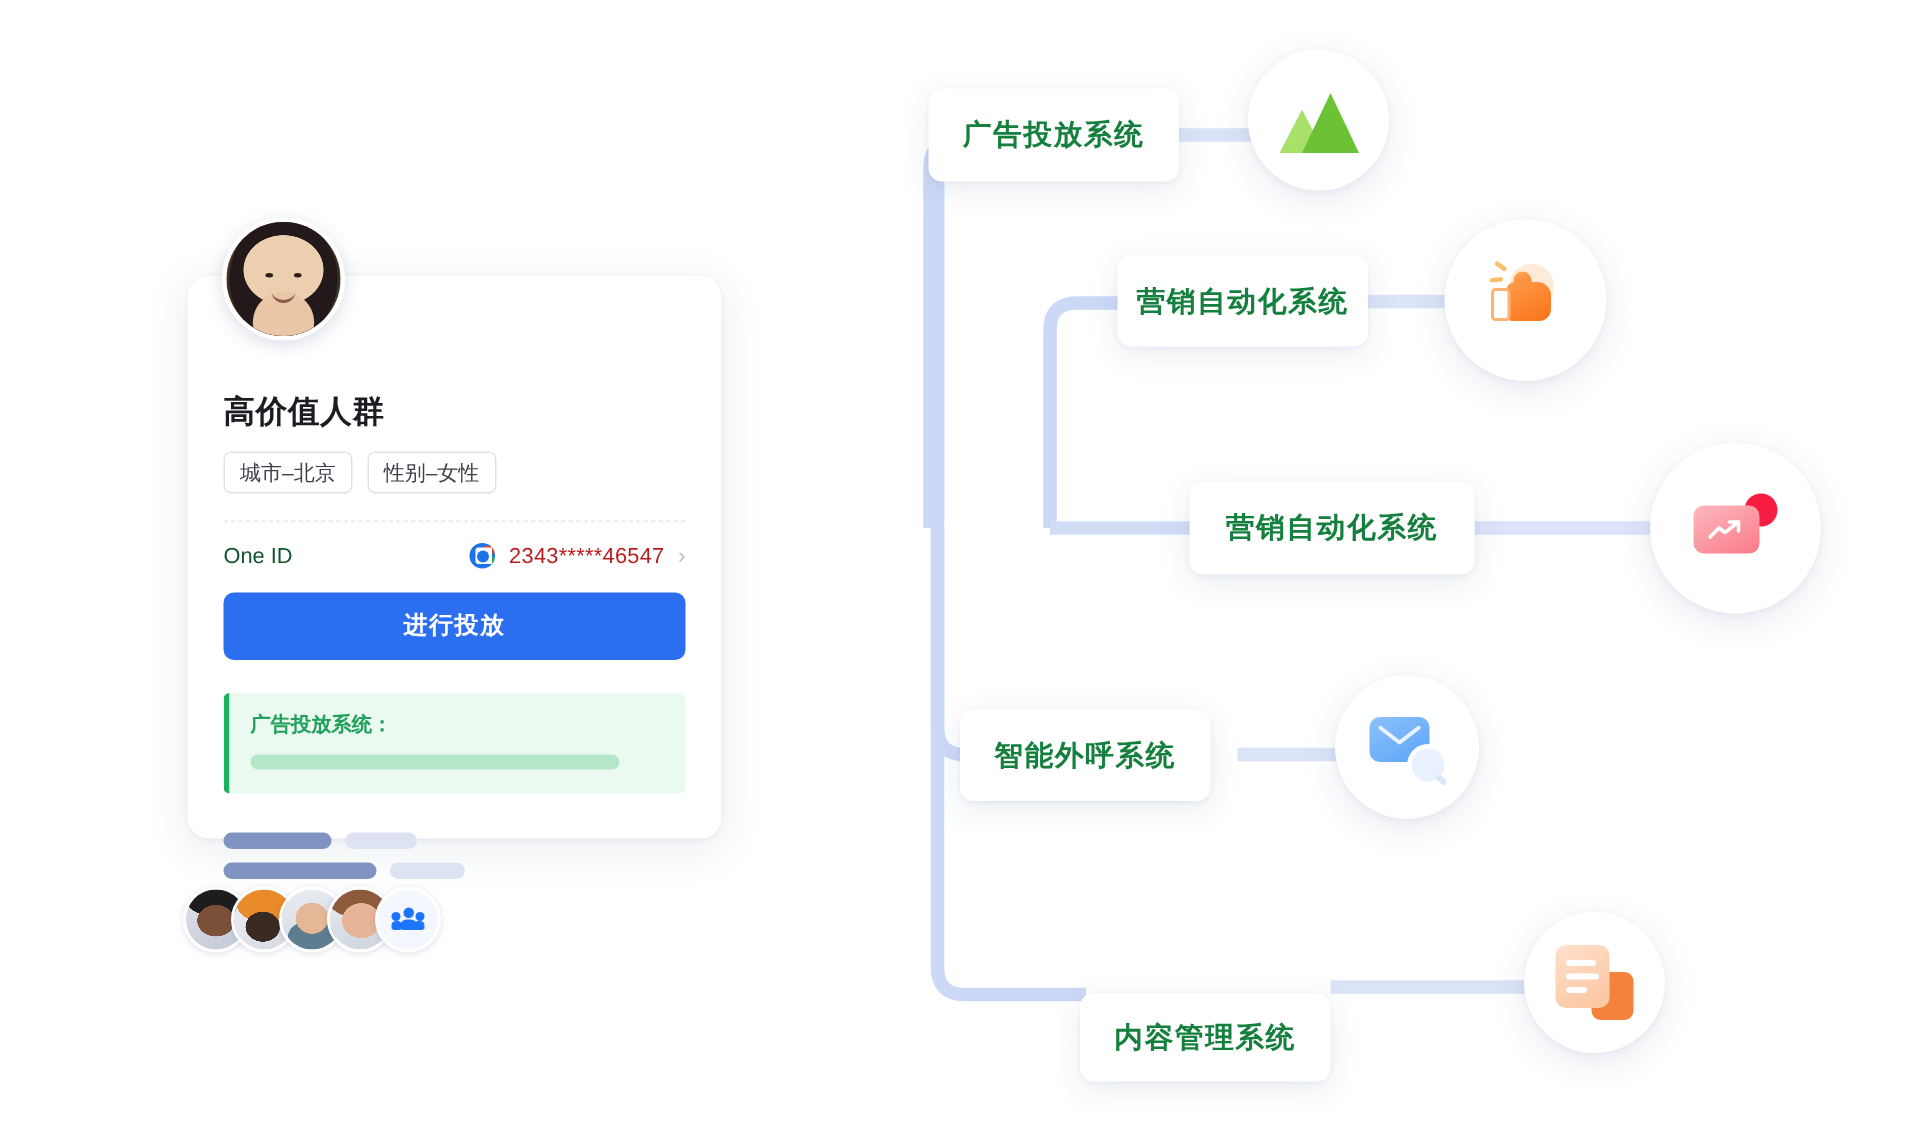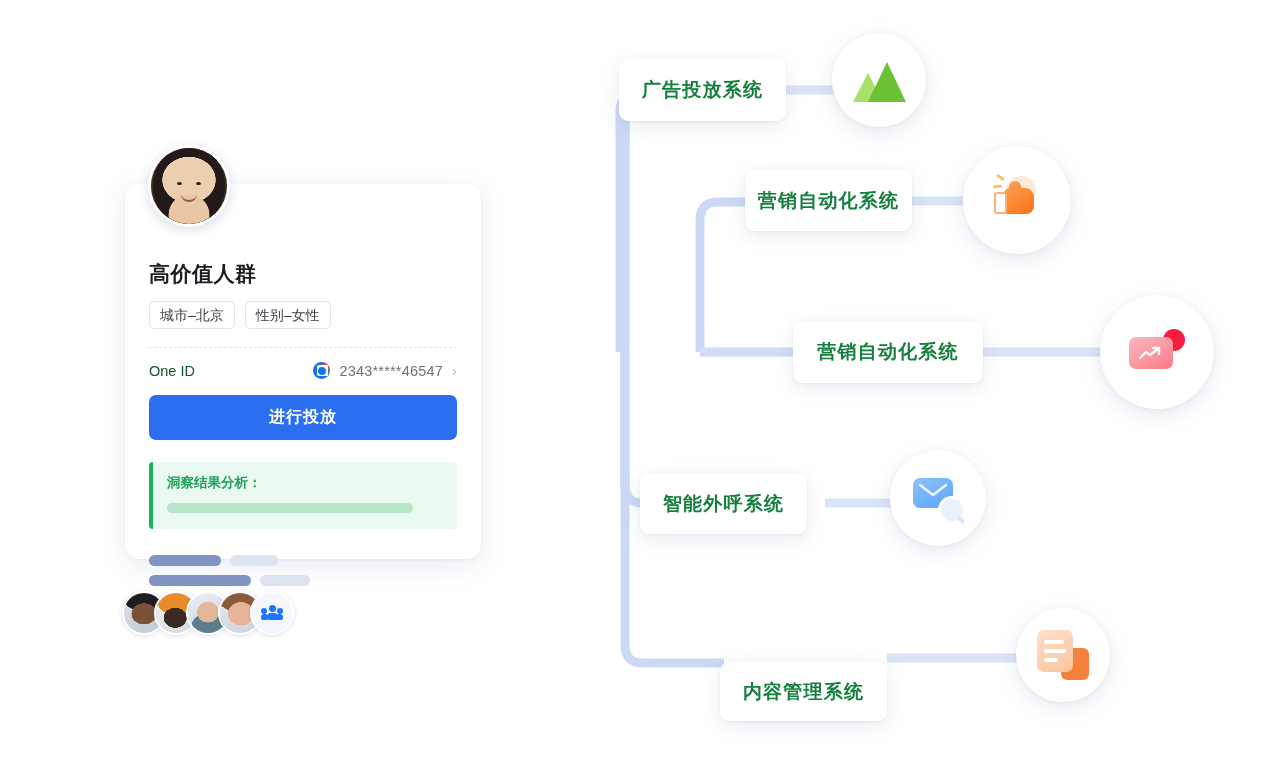--- a/index.html
+++ b/index.html
@@ -51,21 +51,21 @@
   }
   .divider{border-top:1px dashed #e2e5ea;margin:0 0 14px 0;}
   .id-row{display:flex;align-items:center;justify-content:space-between;margin-bottom:16px;}
   .id-label{font-size:14.5px;color:#14532d;font-weight:500;}
   .id-right{display:flex;align-items:center;gap:9px;}
   .id-logo{width:17px;height:17px;border-radius:50%;position:relative;overflow:hidden;background:#1a73e8;flex:none;}
   .id-logo .g{position:absolute;right:1px;bottom:3px;width:8px;height:5px;background:#34a853;border-radius:1px;}
   .id-logo .r{position:absolute;right:0px;top:2px;width:8px;height:5px;background:#ea4335;border-radius:1px;}
   .id-logo .w{position:absolute;left:4px;top:3px;width:11px;height:11px;background:#fff;border-radius:2px 0 0 2px;}
   .id-logo .c{position:absolute;left:5px;top:4.5px;width:8px;height:8px;border-radius:50%;background:#1a73e8;}
-  .id-value{font-size:14.5px;color:#737373;letter-spacing:.2px;}
+  .id-value{font-size:14.5px;color:#b91c1c;letter-spacing:.2px;}
   .chev{color:#b6bbc4;font-size:15px;line-height:1;}
   .cta{
     display:block;width:100%;box-sizing:border-box;border:0;cursor:pointer;
     background:#2b6ef0;color:#fff;border-radius:7px;padding:12px 0;
     font-size:16px;font-weight:bold;font-family:inherit;letter-spacing:1px;
     margin-bottom:22px;
   }
   .insight{
     background:#eafaf0;border-left:4px solid #18b35c;border-radius:4px;
     padding:12px 14px 16px 14px;margin-bottom:26px;
@@ -219,21 +219,21 @@
             <i class="c"></i>
         </span>
         <span class="id-value">2343*****46547</span>
         <span class="chev">›</span>
       </span>
     </div>
 
     <button class="cta">进行投放</button>
 
     <div class="insight">
-      <div class="insight-label">洞察结果分析：</div>
+      <div class="insight-label">广告投放系统：</div>
       <div class="insight-bar"></div>
     </div>
 
     <div class="skel-row">
       <span class="sk dark" style="width:72px"></span>
       <span class="sk light" style="width:48px"></span>
     </div>
     <div class="skel-row">
       <span class="sk dark" style="width:102px"></span>
       <span class="sk light" style="width:50px"></span>

